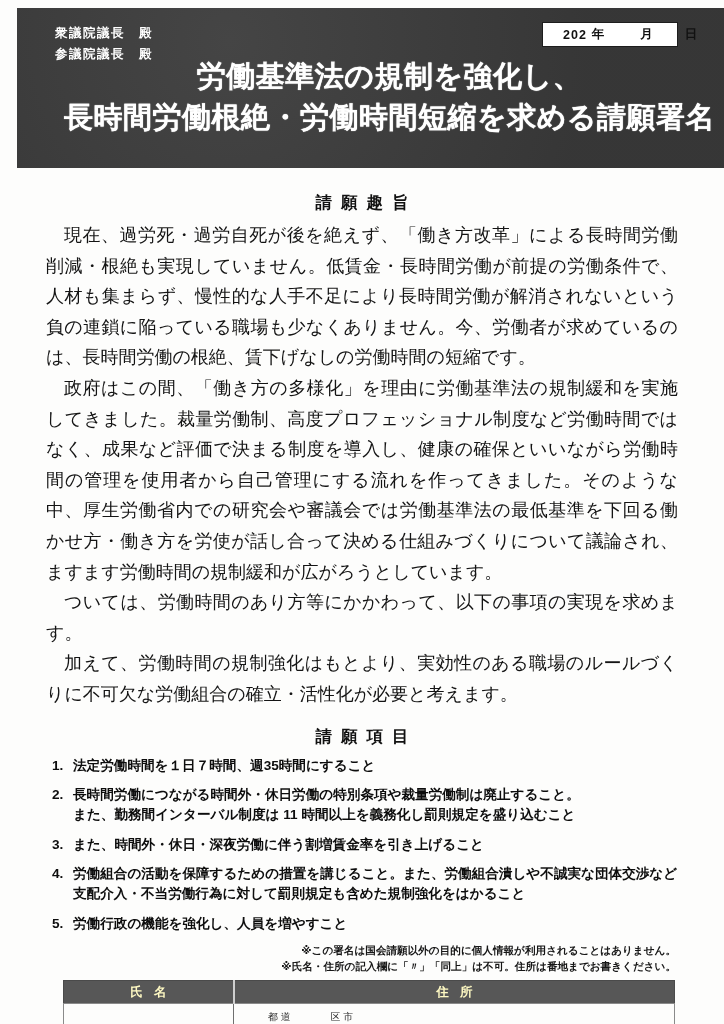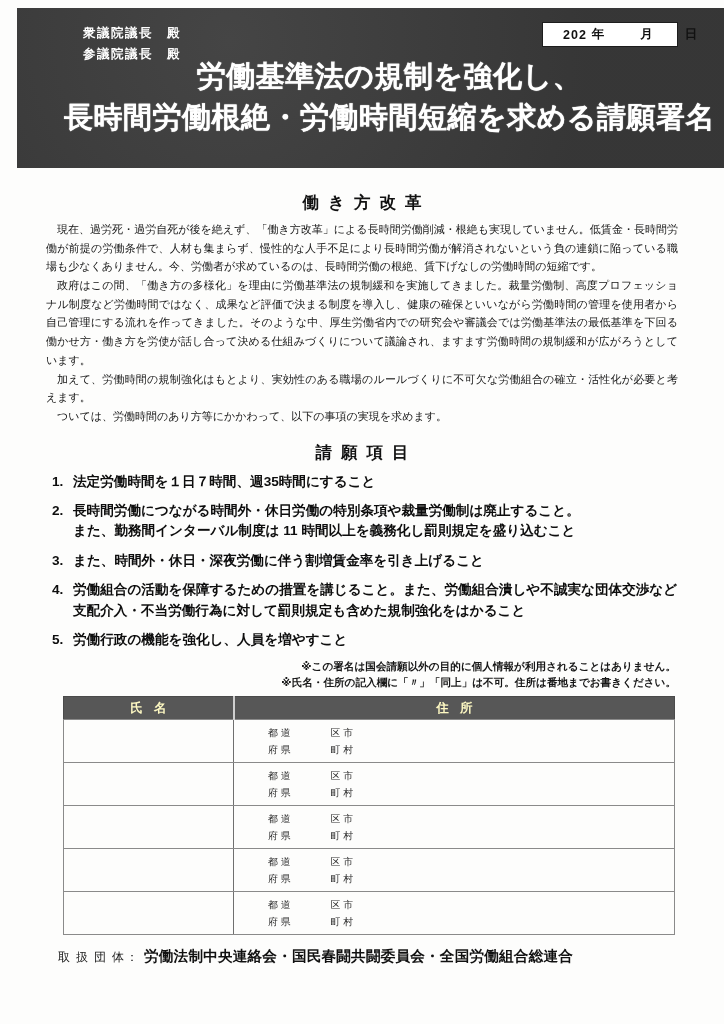--- a/index.html
+++ b/index.html
@@ -13,21 +13,20 @@
   .band {
     position:absolute; top:8px; left:17px; right:0; height:160px;
     background:#3b3b3b;
     background-image:radial-gradient(circle at 30% 20%, rgba(255,255,255,.05), rgba(0,0,0,.08) 70%);
     color:#fff;
   }
   .addressee {
     position:absolute; top:15px; left:38px;
     font-size:12.5px; font-weight:bold; line-height:1.65; letter-spacing:1.5px;
     white-space:pre-line;
-    margin-left:28px;
   }
   .datebox {
     position:absolute; top:14px; right:46px; width:136px; height:25px;
     background:#fff; color:#111; border:1px solid #1d1d1d;
     display:flex; align-items:center; font-size:12.5px; font-weight:bold;
   }
   .datebox .d-202 { margin-left:20px; letter-spacing:1px; }
   .datebox .d-year { margin-left:5px; }
   .datebox .d-month { margin-left:36px; }
   .datebox .d-day { margin-left:32px; }
@@ -38,21 +37,21 @@
     padding-left:38px;
   }
   
   .content { position:absolute; top:168px; left:0; right:0; padding:0 46px; }
   .section-heading {
     text-align:center; font-size:16.5px; font-weight:bold;
     letter-spacing:0.55em; text-indent:0.55em; margin:24px 0 6px;
   }
   .section-heading.items-h { margin-top:16px; margin-bottom:8px; }
   .para {
-    font-size:11px; line-height:1.7; text-indent:1em;
+    font-size:18px; line-height:1.7; text-indent:1em;
     text-align:justify; color:#141414;
   }
   
   .items-list { margin-left:6px; margin-top:2px; }
   .item { display:flex; font-weight:bold; font-size:13.6px; line-height:1.5; margin-bottom:9px; color:#0d0d0d; }
   .item .num { flex:0 0 21px; }
   .item .lines div { min-height:0; }
   
   .notes {
     text-align:right; font-size:10.6px; font-weight:bold; line-height:1.5;
@@ -104,25 +103,25 @@
       <span class="d-day">日</span>
     </div>
     <div class="main-title">
       <div>労働基準法の規制を強化し、</div>
       <div>長時間労働根絶・労働時間短縮を求める請願署名</div>
     </div>
   </div>
 
   <div class="content">
 
-    <div class="section-heading">働き方改革</div>
+    <div class="section-heading">請願趣旨</div>
     <p class="para">現在、過労死・過労自死が後を絶えず、「働き方改革」による長時間労働削減・根絶も実現していません。低賃金・長時間労働が前提の労働条件で、人材も集まらず、慢性的な人手不足により長時間労働が解消されないという負の連鎖に陥っている職場も少なくありません。今、労働者が求めているのは、長時間労働の根絶、賃下げなしの労働時間の短縮です。</p>
     <p class="para">政府はこの間、「働き方の多様化」を理由に労働基準法の規制緩和を実施してきました。裁量労働制、高度プロフェッショナル制度など労働時間ではなく、成果など評価で決まる制度を導入し、健康の確保といいながら労働時間の管理を使用者から自己管理にする流れを作ってきました。そのような中、厚生労働省内での研究会や審議会では労働基準法の最低基準を下回る働かせ方・働き方を労使が話し合って決める仕組みづくりについて議論され、ますます労働時間の規制緩和が広がろうとしています。</p>
+    <p class="para">ついては、労働時間のあり方等にかかわって、以下の事項の実現を求めます。</p>
     <p class="para">加えて、労働時間の規制強化はもとより、実効性のある職場のルールづくりに不可欠な労働組合の確立・活性化が必要と考えます。</p>
-    <p class="para">ついては、労働時間のあり方等にかかわって、以下の事項の実現を求めます。</p>
 
     <div class="section-heading items-h">請願項目</div>
 
     <div class="items-list">
       <div class="item">
         <span class="num">1.</span>
         <span class="lines">
             <div>法定労働時間を１日７時間、週35時間にすること</div>
           </span>
       </div>

